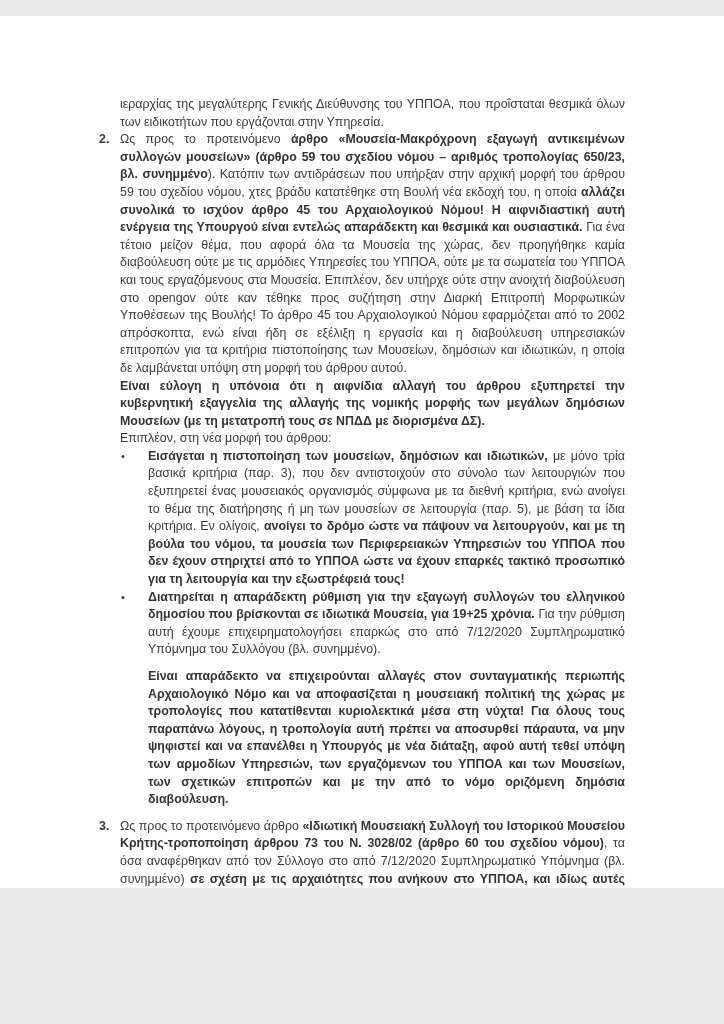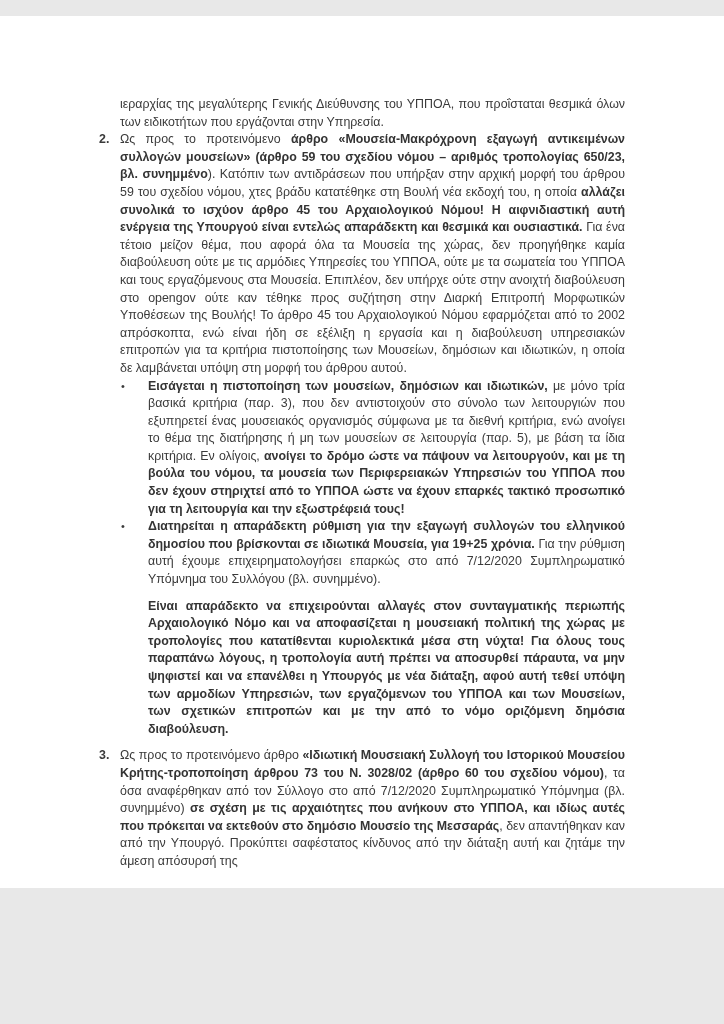--- a/index.html
+++ b/index.html
@@ -41,18 +41,20 @@
   .indented { margin-left: 28px; }
   .b { font-weight: 700; color: #343434; }
 </style>
 </head>
 <body>
 
 <div class="page">
   <div class="doc">
       <div class="block para"><span>ιεραρχίας της μεγαλύτερης Γενικής Διεύθυνσης του ΥΠΠΟΑ, που προΐσταται θεσμικά όλων των ειδικοτήτων που εργάζονται στην Υπηρεσία.</span></div>
       <div class="block numbered"><span class="marker">2.</span><span>Ως προς το προτεινόμενο </span><span class="b">άρθρο «Μουσεία-Μακρόχρονη εξαγωγή αντικειμένων συλλογών μουσείων» (άρθρο 59 του σχεδίου νόμου – αριθμός τροπολογίας 650/23, βλ. συνημμένο</span><span>). Κατόπιν των αντιδράσεων που υπήρξαν στην αρχική μορφή του άρθρου 59 του σχεδίου νόμου, χτες βράδυ κατατέθηκε στη Βουλή νέα εκδοχή του, η οποία </span><span class="b">αλλάζει συνολικά το ισχύον άρθρο 45 του Αρχαιολογικού Νόμου! Η αιφνιδιαστική αυτή ενέργεια της Υπουργού είναι εντελώς απαράδεκτη και θεσμικά και ουσιαστικά.</span><span> Για ένα τέτοιο μείζον θέμα, που αφορά όλα τα Μουσεία της χώρας, δεν προηγήθηκε καμία διαβούλευση ούτε με τις αρμόδιες Υπηρεσίες του ΥΠΠΟΑ, ούτε με τα σωματεία του ΥΠΠΟΑ και τους εργαζόμενους στα Μουσεία. Επιπλέον, δεν υπήρχε ούτε στην ανοιχτή διαβούλευση στο opengov ούτε καν τέθηκε προς συζήτηση στην Διαρκή Επιτροπή Μορφωτικών Υποθέσεων της Βουλής! Το άρθρο 45 του Αρχαιολογικού Νόμου εφαρμόζεται από το 2002 απρόσκοπτα, ενώ είναι ήδη σε εξέλιξη η εργασία και η διαβούλευση υπηρεσιακών επιτροπών για τα κριτήρια πιστοποίησης των Μουσείων, δημόσιων και ιδιωτικών, η οποία δε λαμβάνεται υπόψη στη μορφή του άρθρου αυτού.</span></div>
+      <div class="block para"><span class="b">Είναι εύλογη η υπόνοια ότι η αιφνίδια αλλαγή του άρθρου εξυπηρετεί την κυβερνητική εξαγγελία της αλλαγής της νομικής μορφής των μεγάλων δημόσιων Μουσείων (με τη μετατροπή τους σε ΝΠΔΔ με διορισμένα ΔΣ).</span></div>
+      <div class="block para"><span>Επιπλέον, στη νέα μορφή του άρθρου:</span></div>
       <div class="block bullet"><span class="marker">•</span><span class="b">Εισάγεται η πιστοποίηση των μουσείων, δημόσιων και ιδιωτικών,</span><span> με μόνο τρία βασικά κριτήρια (παρ. 3), που δεν αντιστοιχούν στο σύνολο των λειτουργιών που εξυπηρετεί ένας μουσειακός οργανισμός σύμφωνα με τα διεθνή κριτήρια, ενώ ανοίγει το θέμα της διατήρησης ή μη των μουσείων σε λειτουργία (παρ. 5), με βάση τα ίδια κριτήρια. Εν ολίγοις, </span><span class="b">ανοίγει το δρόμο ώστε να πάψουν να λειτουργούν, και με τη βούλα του νόμου, τα μουσεία των Περιφερειακών Υπηρεσιών του ΥΠΠΟΑ που δεν έχουν στηριχτεί από το ΥΠΠΟΑ ώστε να έχουν επαρκές τακτικό προσωπικό για τη λειτουργία και την εξωστρέφειά τους!</span></div>
       <div class="block bullet"><span class="marker">•</span><span class="b">Διατηρείται η απαράδεκτη ρύθμιση για την εξαγωγή συλλογών του ελληνικού δημοσίου που βρίσκονται σε ιδιωτικά Μουσεία, για 19+25 χρόνια.</span><span> Για την ρύθμιση αυτή έχουμε επιχειρηματολογήσει επαρκώς στο από 7/12/2020 Συμπληρωματικό Υπόμνημα του Συλλόγου (βλ. συνημμένο).</span></div>
       <div class="block para indented spaced"><span class="b">Είναι απαράδεκτο να επιχειρούνται αλλαγές στον συνταγματικής περιωπής Αρχαιολογικό Νόμο  και να αποφασίζεται η μουσειακή πολιτική της χώρας με τροπολογίες που κατατίθενται κυριολεκτικά μέσα στη νύχτα! Για όλους τους παραπάνω λόγους, η τροπολογία αυτή πρέπει να αποσυρθεί πάραυτα, να μην ψηφιστεί και να επανέλθει η Υπουργός με νέα διάταξη, αφού αυτή τεθεί υπόψη των αρμοδίων Υπηρεσιών, των εργαζόμενων του ΥΠΠΟΑ και των Μουσείων, των σχετικών επιτροπών και με την από το νόμο οριζόμενη δημόσια διαβούλευση.</span></div>
       <div class="block numbered spaced"><span class="marker">3.</span><span>Ως προς το προτεινόμενο άρθρο </span><span class="b">«Ιδιωτική Μουσειακή Συλλογή του Ιστορικού Μουσείου Κρήτης-τροποποίηση άρθρου 73 του Ν. 3028/02 (άρθρο 60 του σχεδίου νόμου)</span><span>, τα όσα αναφέρθηκαν από τον Σύλλογο στο από 7/12/2020 Συμπληρωματικό Υπόμνημα (βλ. συνημμένο) </span><span class="b">σε σχέση με τις αρχαιότητες που ανήκουν στο ΥΠΠΟΑ, και ιδίως αυτές που πρόκειται να εκτεθούν στο δημόσιο Μουσείο της Μεσσαράς</span><span>, δεν απαντήθηκαν καν από την Υπουργό. Προκύπτει σαφέστατος κίνδυνος από την διάταξη αυτή και ζητάμε την άμεση απόσυρσή της</span></div>
     </div>
 </div>
 
 </body></html>

